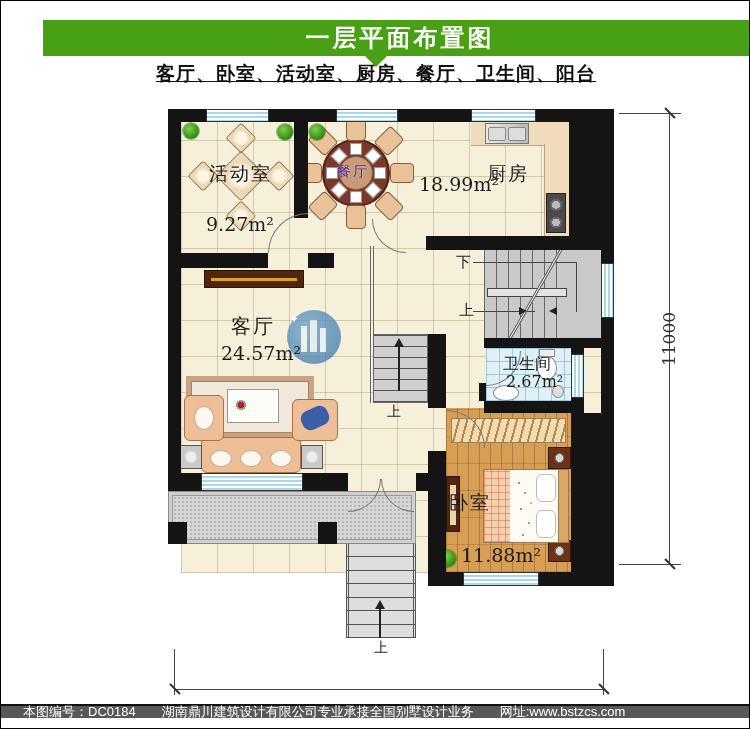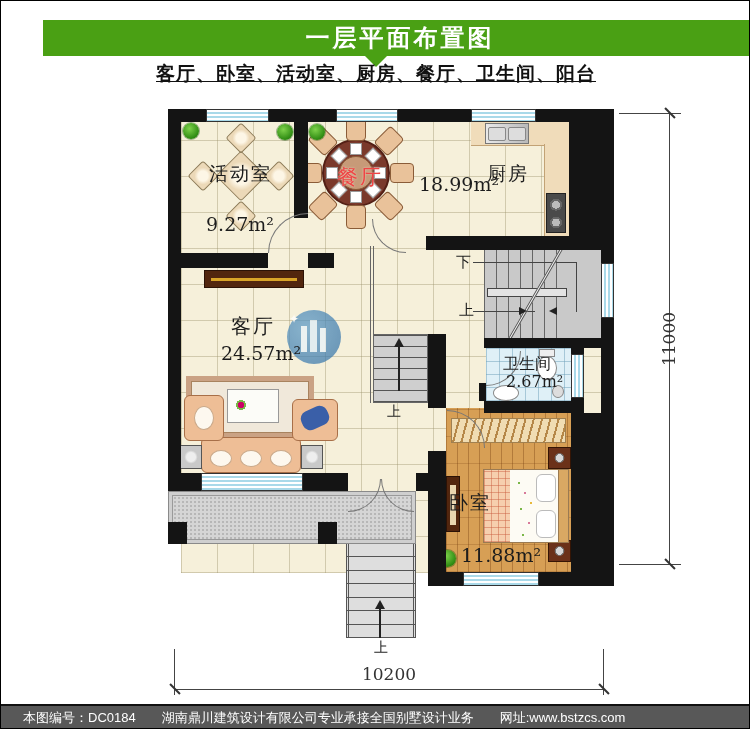--- a/index.html
+++ b/index.html
@@ -220,42 +220,41 @@
   <div class="abs" style="left:286px;top:309px;width:54px;height:54px;border-radius:50%;opacity:.72;
        background:radial-gradient(circle at 35% 35%,#5f9cc8,#2e6da4);z-index:55;">
     <div class="abs" style="left:14px;top:16px;width:6px;height:26px;background:#e8f2fa;"></div>
     <div class="abs" style="left:23px;top:10px;width:7px;height:32px;background:#dcecf8;"></div>
     <div class="abs" style="left:33px;top:18px;width:6px;height:24px;background:#e8f2fa;"></div>
     <div class="abs" style="left:2px;top:2px;color:#fff;font-size:12px;">✦</div>
   </div>
 
   <div class="abs rlabel" style="left:208px;top:160px;font-size:19px;letter-spacing:2px;">活动室</div>
   <div class="abs rlabel" style="left:205px;top:212px;font-size:19px;">9.27m²</div>
-  <div class="abs rlabel" style="left:336px;top:162px;font-size:21px;letter-spacing:2px;color:#ef4444;text-shadow:0 0 2px #e9d9c9;">餐厅</div>
+  <div class="abs rlabel" style="left:336px;top:162px;font-size:14px;letter-spacing:2px;color:#4c1d95;text-shadow:0 0 2px #e9d9c9;">餐厅</div>
   <div class="abs rlabel" style="left:418px;top:172px;font-size:19px;">18.99m²</div>
   <div class="abs rlabel" style="left:486px;top:160px;font-size:19px;letter-spacing:2px;">厨房</div>
   <div class="abs rlabel" style="left:230px;top:312px;font-size:20px;letter-spacing:2px;">客厅</div>
   <div class="abs rlabel" style="left:220px;top:341px;font-size:19px;">24.57m²</div>
   <div class="abs rlabel" style="left:502px;top:353px;font-size:16px;">卫生间</div>
   <div class="abs rlabel" style="left:505px;top:371px;font-size:16px;">2.67m²</div>
   <div class="abs rlabel" style="left:448px;top:489px;font-size:19px;letter-spacing:2px;">卧室</div>
   <div class="abs rlabel" style="left:460px;top:543px;font-size:19px;">11.88m²</div>
 
   <div class="abs thin" style="left:618px;top:112px;width:62px;height:1px;"></div>
   <div class="abs thin" style="left:618px;top:563px;width:62px;height:1px;"></div>
   <div class="abs thin" style="left:668px;top:112px;width:1px;height:452px;"></div>
   <div class="abs tick" style="left:662px;top:111px;"></div>
   <div class="abs tick" style="left:662px;top:562px;"></div>
   <div class="abs dimlabel" style="left:638px;top:328px;width:60px;text-align:center;transform:rotate(-90deg);">11000</div>
   <div class="abs thin" style="left:173px;top:648px;width:1px;height:46px;"></div>
   <div class="abs thin" style="left:602px;top:648px;width:1px;height:46px;"></div>
   <div class="abs thin" style="left:173px;top:688px;width:430px;height:1px;"></div>
   <div class="abs tick" style="left:167px;top:687px;"></div>
   <div class="abs tick" style="left:596px;top:687px;"></div>
-  <div class="abs dimlabel" style="left:300px;top:663px;width:176px;text-align:center;">10200</div>
-
-  <div class="abs footer" style="left:0;top:703px;width:750px;height:26px;padding-left:22px;">
+
+  <div class="abs footer" style="left:0;top:703px;width:750px;height:14px;padding-left:22px;">
     <span style="margin-right:26px;">本图编号：DC0184</span>
     <span style="margin-right:26px;">湖南鼎川建筑设计有限公司专业承接全国别墅设计业务</span>
     <span>网址:www.bstzcs.com</span>
   </div>
 
 </div>
 
 </body></html>

